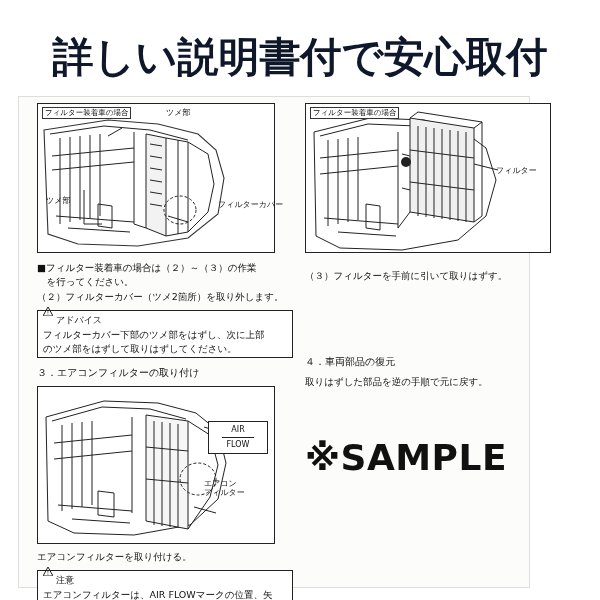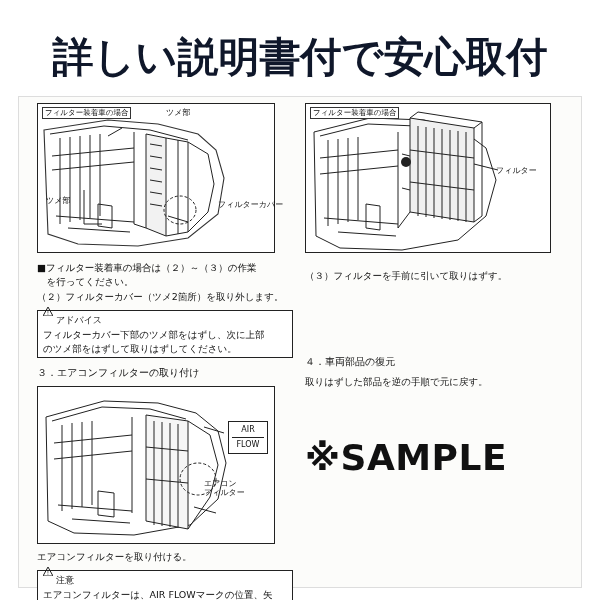--- a/index.html
+++ b/index.html
@@ -32,21 +32,21 @@
     font-size: 41px;
     letter-spacing: 0px;
     color: #0f172a;
     white-space: nowrap;
   }
   
   .sheet {
     position: absolute;
     left: 18px;
     top: 96px;
-    width: 564px;
+    width: 512px;
     height: 492px;
     background: #fcfcfa;
     border: 1px solid #dddddd;
     box-sizing: border-box;
   }
   .col-left {
     position: absolute;
     left: 18px;
     top: 6px;
     width: 256px;
@@ -139,21 +139,21 @@
     letter-spacing: 0.5px;
   }
   .airflow {
     position: absolute;
     border: 1px solid #222222;
     background: #ffffff;
     font-family: "DejaVu Sans", sans-serif;
     font-size: 8px;
     text-align: center;
     line-height: 1.25;
-    padding: 3px 2px;
+    padding: 3px 12px;
     color: #111;
   }
   .airflow .bar {
     display: block;
     height: 1px;
     background: #222;
     margin: 2px 1px;
   }
   svg.art { position: absolute; left: 0; top: 0; }
   .spacer8 { height: 8px; }

